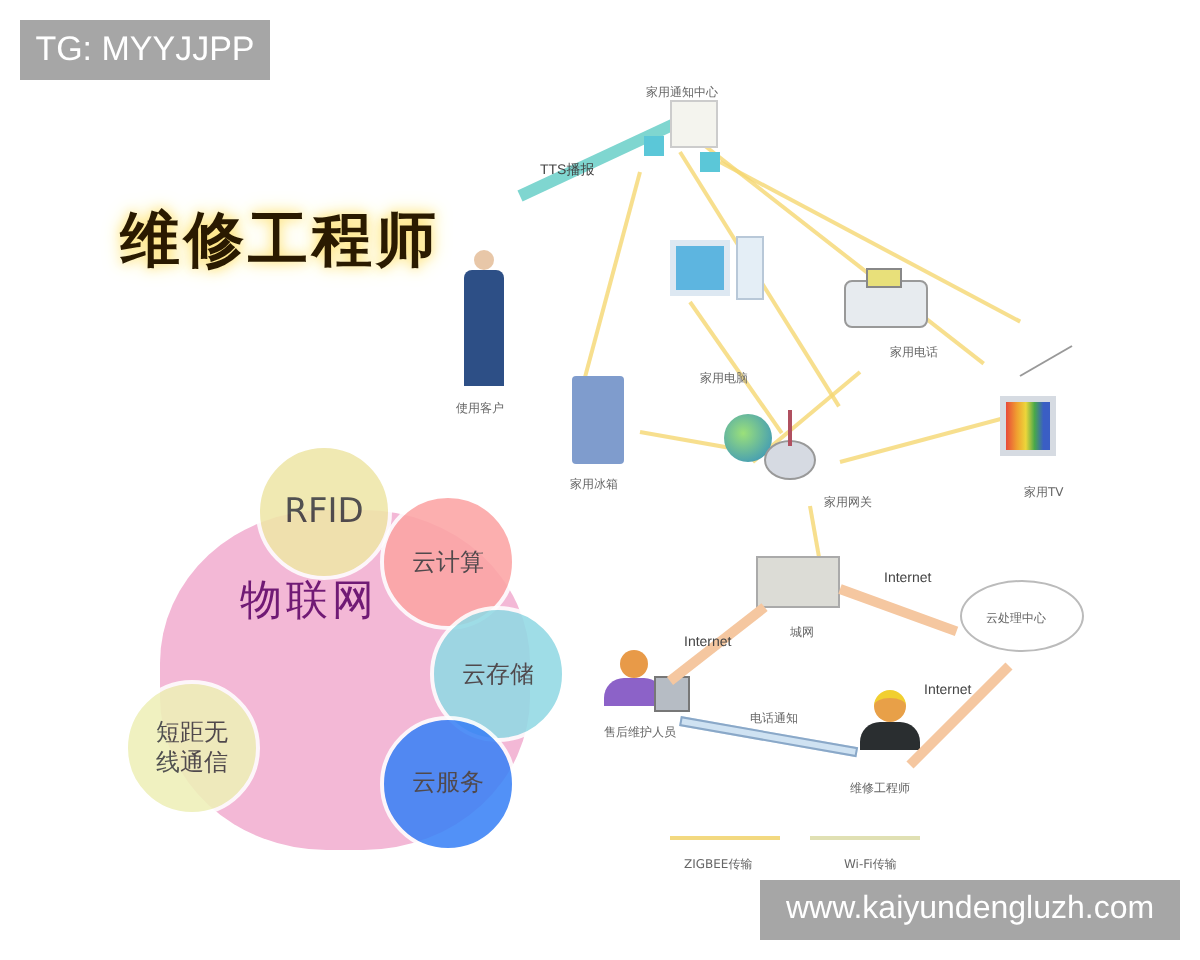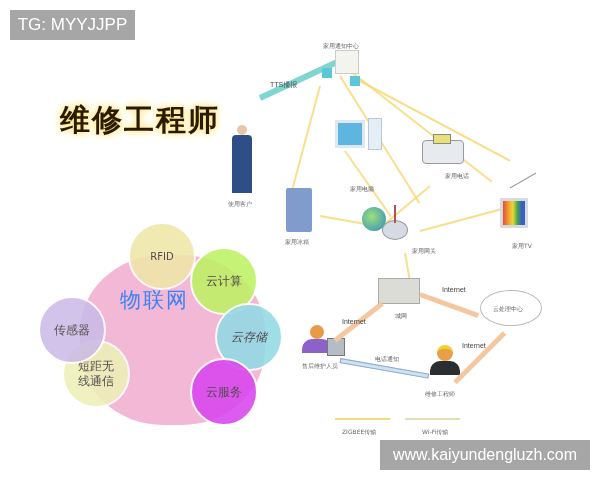--- a/index.html
+++ b/index.html
@@ -32,23 +32,23 @@
   .flower-center {
     left: 80px; top: 255px; width: 185px; height: 170px;
     background: #f3b8d6; border-radius: 45%;
   }
   .petal {
     position: absolute; width: 68px; height: 68px; border-radius: 50%;
     border: 2px solid #fff; display: flex; align-items: center; justify-content: center;
     text-align: center; font-size: 12px; line-height: 15px; color: #3a3a3a;
     font-family: "DejaVu Serif", serif; opacity: 0.88;
   }
-  .petal.sans { font-family: "DejaVu Sans", sans-serif; font-size: 10px; justify-content: center; }
+  .petal.sans { font-family: "DejaVu Sans", sans-serif; font-size: 17px; justify-content: center; }
   .center-text {
-    position: absolute; font-size: 21px; color: #3b82f6; letter-spacing: 2px;
+    position: absolute; font-size: 21px; color: #701a75; letter-spacing: 2px;
     font-family: "DejaVu Sans", sans-serif;
   }
 
   
   .small-label { position: absolute; font-size: 6px; color: #666; white-space: nowrap; }
   .net-label { position: absolute; font-size: 7px; color: #444; white-space: nowrap; font-family: "Liberation Sans", sans-serif; }
 
   .bolt { position: absolute; height: 2px; background: #f5d772; transform-origin: 0 50%; opacity: 0.8; }
   .arrow-orange { position: absolute; height: 5px; background: #f5c7a0; transform-origin: 0 50%; }
 </style>
@@ -58,34 +58,31 @@
 <div class="abs wm-top">TG: MYYJJPP</div>
 
 <div class="abs title">维修工程师</div>
 
 <div class="abs" style="left:0;top:0;width:300px;height:480px;">
   <div class="abs flower-center"></div>
 
   <div class="petal sans" style="left:128px;top:222px;background:#efe6a8;">
     <span>RFID</span>
   </div>
-  <div class="petal" style="left:190px;top:247px;background:#bef264;">
+  <div class="petal" style="left:190px;top:247px;background:#fca5a5;">
     <span>云计算</span>
   </div>
-  <div class="petal" style="left:215px;top:303px;background:#92d9e4;font-style:italic;">
+  <div class="petal" style="left:215px;top:303px;background:#92d9e4;">
     <span>云存储</span>
   </div>
-  <div class="petal" style="left:190px;top:358px;background:#d946ef;">
+  <div class="petal" style="left:190px;top:358px;background:#3b82f6;font-family:Liberation Mono, monospace;">
     <span>云服务</span>
   </div>
   <div class="petal" style="left:62px;top:340px;background:#eef0b8;">
     <span style="width:40px;display:block;">短距无线通信</span>
-  </div>
-  <div class="petal" style="left:38px;top:296px;background:#cbbbe6;">
-    <span>传感器</span>
   </div>
 
   <div class="center-text" style="left:120px;top:286px;">物联网</div>
 </div>
 
 <div class="abs" style="left:190px;top:20px;width:400px;height:430px;">
 
   <div class="bolt" style="left:160px;top:50px;width:180px;transform:rotate(38deg);"></div>
   <div class="bolt" style="left:150px;top:55px;width:150px;transform:rotate(58deg);"></div>
   <div class="bolt" style="left:130px;top:65px;width:120px;transform:rotate(105deg);"></div>

